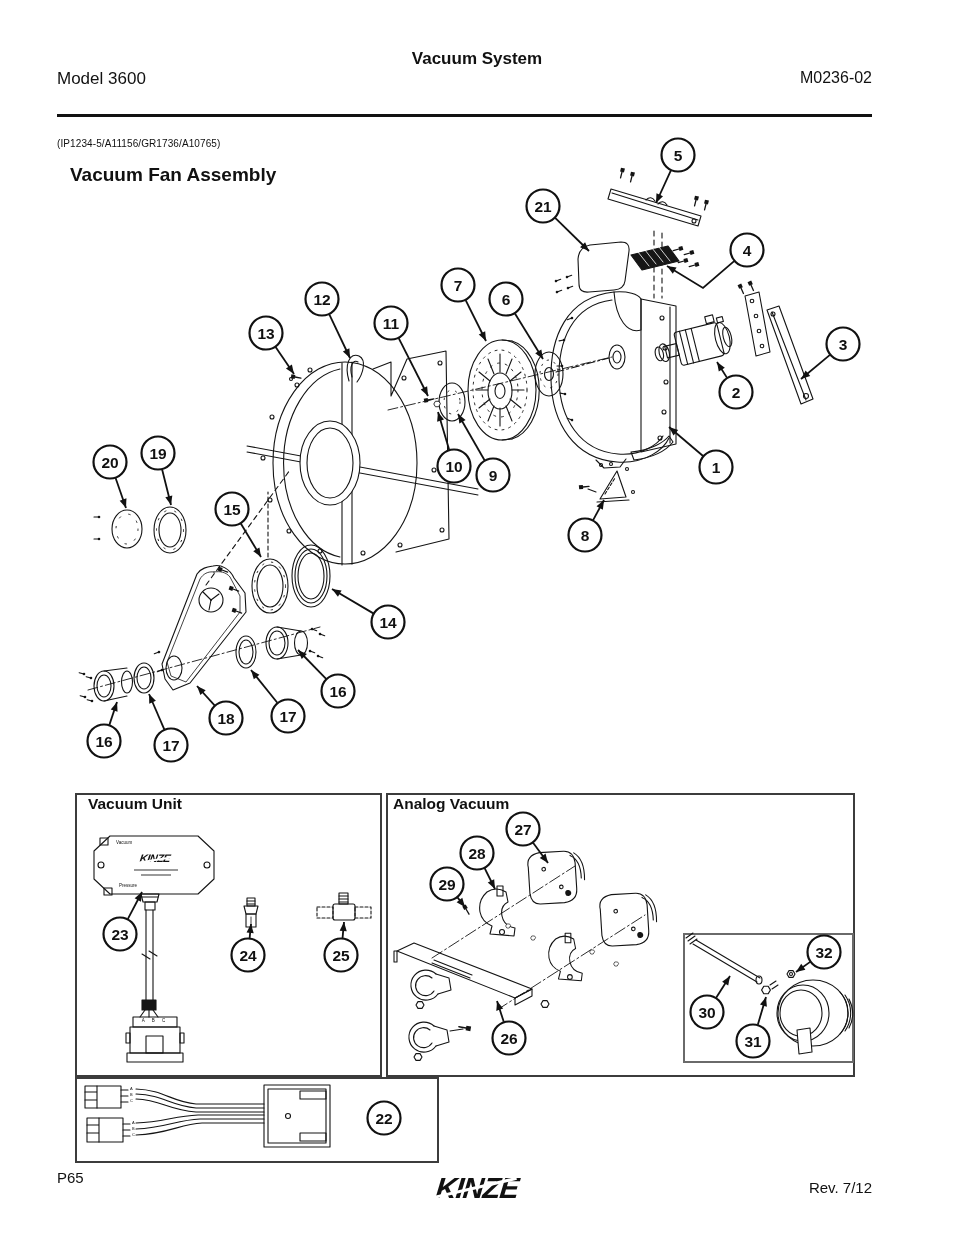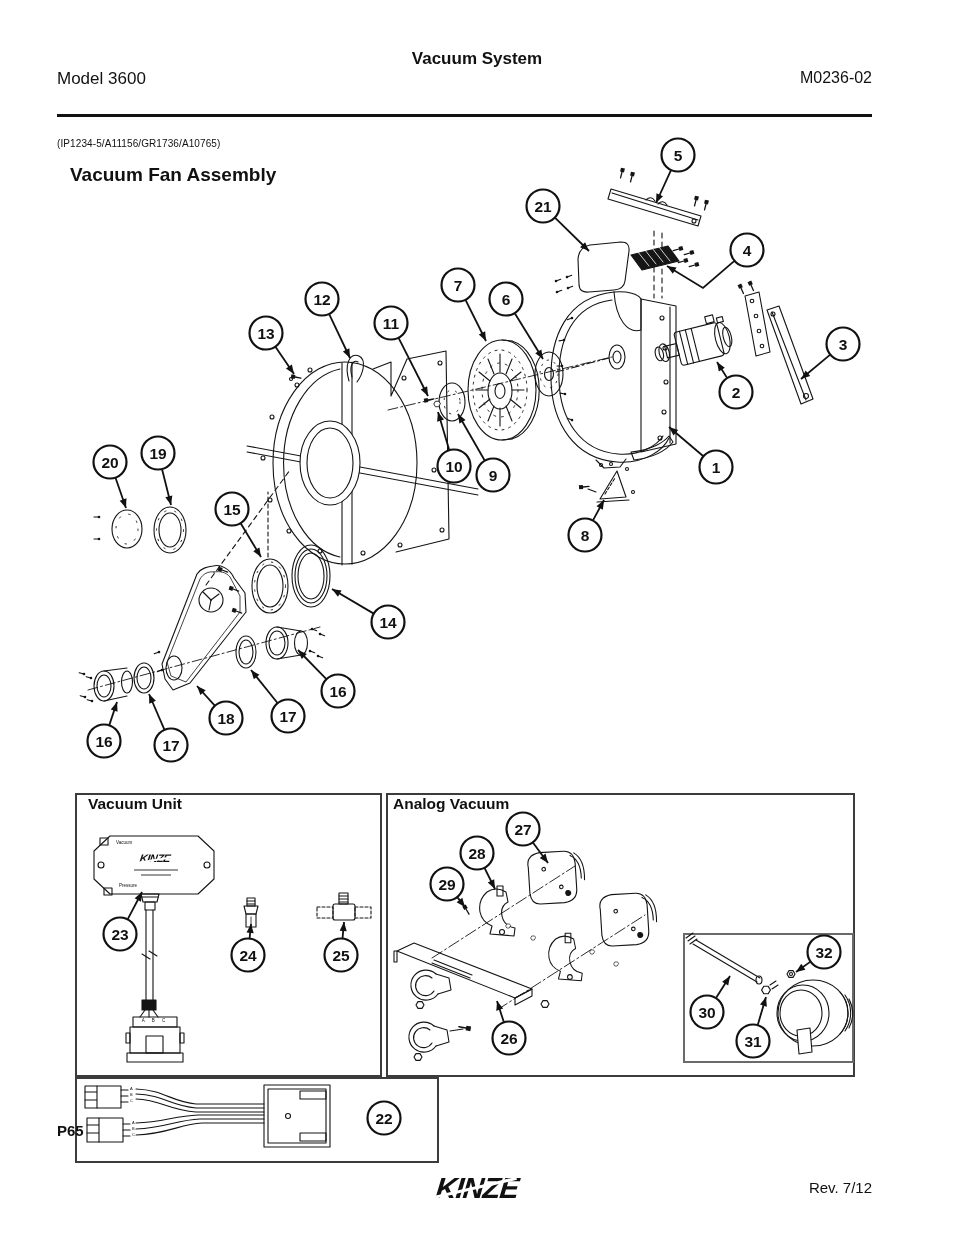--- a/index.html
+++ b/index.html
@@ -21,21 +21,21 @@
   .su-title{left:88px;top:795px;}
   .ag-title{left:393px;top:795px;}
   .tinylbl{font-size:4.5px;line-height:5px;}
   .su-logo{left:124px;top:852px;width:62px;text-align:center;font-size:11px;font-weight:bold;
            font-style:italic;letter-spacing:-.5px;transform:skewX(-8deg);}
   .su-slash{left:126px;top:859px;width:58px;height:2px;background:#fff;transform:rotate(-9deg);}
   .su-fine1{left:134px;top:869px;width:44px;height:1.5px;background:#9a9a9a;}
   .su-fine2{left:141px;top:874px;width:30px;height:1.5px;background:#9a9a9a;}
   .su-pins{left:139px;top:1018px;width:32px;text-align:center;font-size:4.5px;letter-spacing:3px;}
   .ha-pins{font-size:4px;line-height:6px;white-space:pre-line;}
-  .foot-page{left:57px;top:1122px;font-size:15px;font-weight:bold;}
+  .foot-page{left:57px;top:1169px;font-size:15px;}
   .foot-rev{right:82px;top:1179px;font-size:15px;}
   .foot-logo{left:0;right:0;top:1172px;text-align:center;font-size:29px;font-weight:900;
              font-style:italic;letter-spacing:-1px;transform:skewX(-6deg);}
   .foot-slash{left:410px;top:1189px;width:108px;height:3px;background:#fff;transform:rotate(-13deg);}
   svg#art{position:absolute;left:0;top:0;z-index:2;}
   .ovl{z-index:3;}
 </style>
 </head>
 <body>
 

